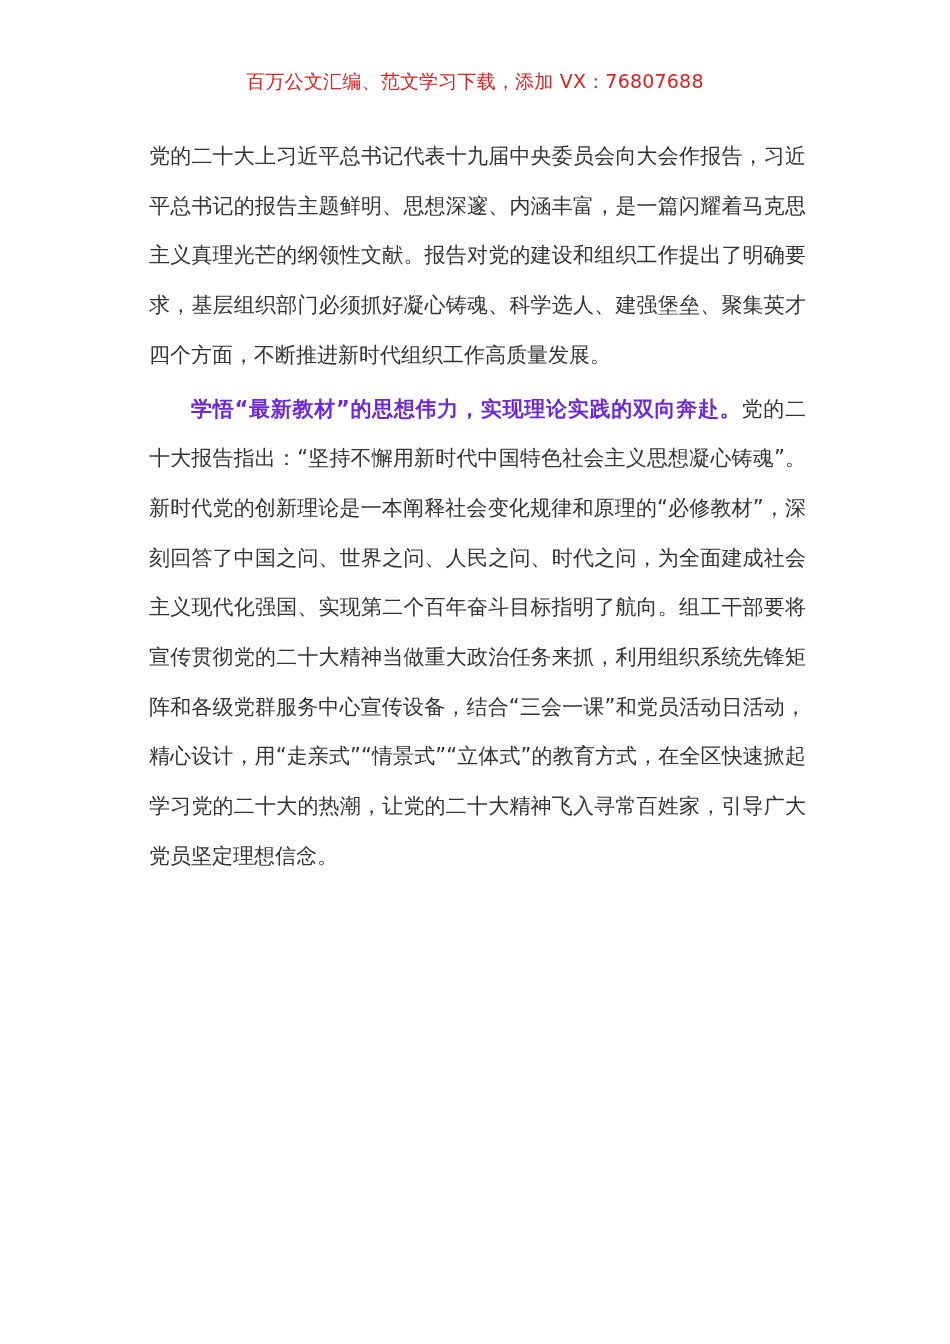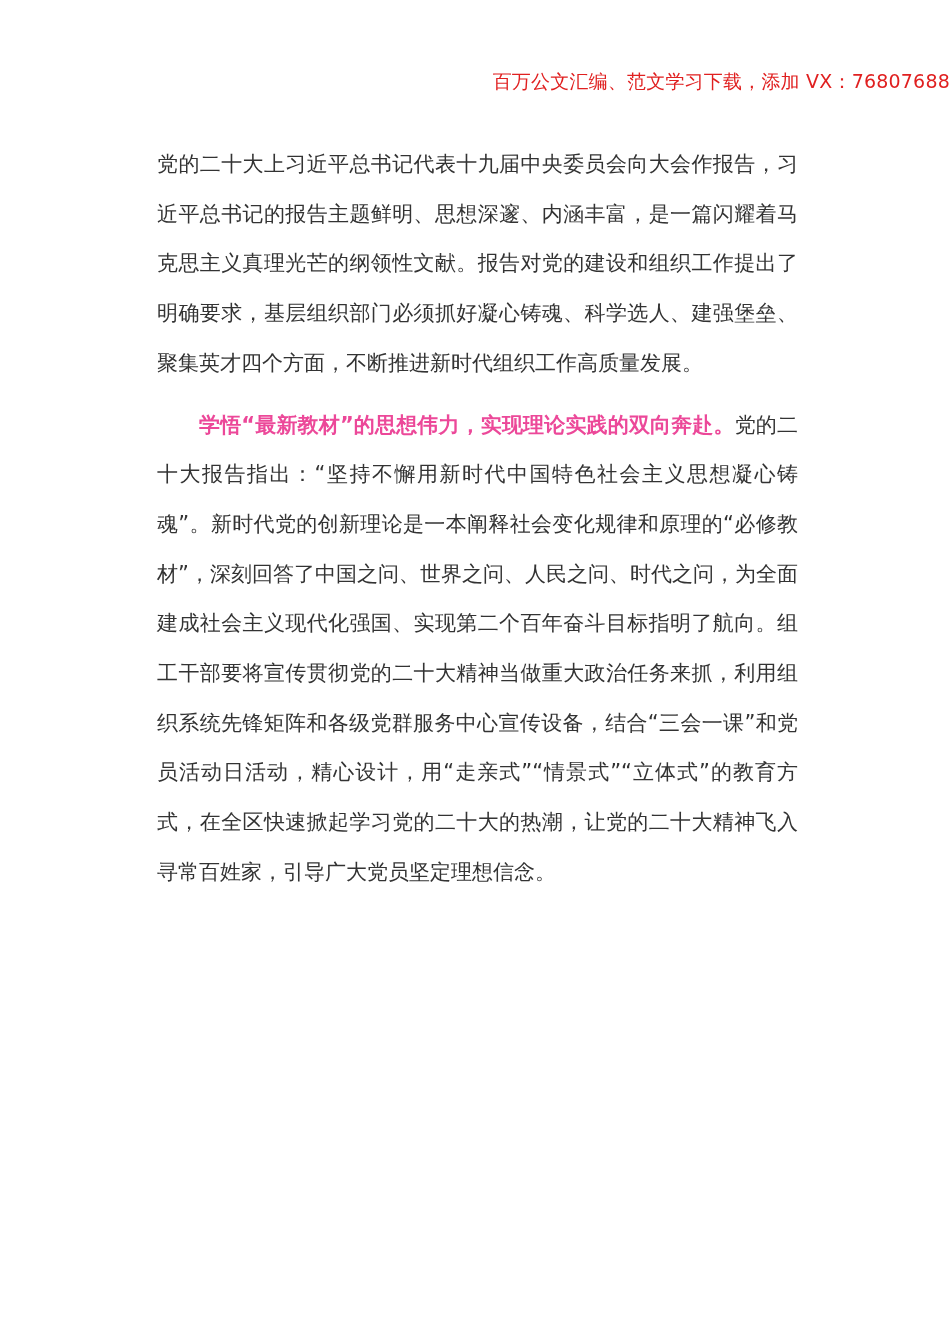--- a/index.html
+++ b/index.html
@@ -1,24 +1,24 @@
 <!DOCTYPE html>
 <html><head>
 <meta charset="utf-8">
 <style>
   html, body { margin: 0; padding: 0; background: #ffffff; }
   body { width: 950px; height: 1344px; position: relative; overflow: hidden;
          font-family: "DejaVu Sans", "Liberation Sans", sans-serif; }
-  .header { position: absolute; top: 66px; left: 0; width: 950px; text-align: right;
+  .header { position: absolute; top: 66px; left: 0; width: 950px; text-align: center;
             font-size: 19px; line-height: 30px; color: #e02020; letter-spacing: 0.2px; }
   .content { position: absolute; top: 128px; left: 145px; width: 665px; }
-  .para { margin: 12px; font-size: 21px; line-height: 49.7px; color: #333333;
+  .para { margin: 4px; font-size: 21px; line-height: 49.7px; color: #333333;
           text-align: justify; text-justify: inter-ideograph; word-break: break-all; }
   .para.indent { text-indent: 42px; }
-  .para .lead { font-weight: bold; color: #ec4899; }
+  .para .lead { font-weight: bold; color: #6d28d9; }
 </style>
 </head>
 <body>
 
 <div class="header">百万公文汇编、范文学习下载，添加 VX：76807688</div>
 
 <div class="content">
   <p class="para">
     <span>党的二十大上习近平总书记代表十九届中央委员会向大会作报告，习近平总书记的报告主题鲜明、思想深邃、内涵丰富，是一篇闪耀着马克思主义真理光芒的纲领性文献。报告对党的建设和组织工作提出了明确要求，基层组织部门必须抓好凝心铸魂、科学选人、建强堡垒、聚集英才四个方面，不断推进新时代组织工作高质量发展。</span>
   </p>

